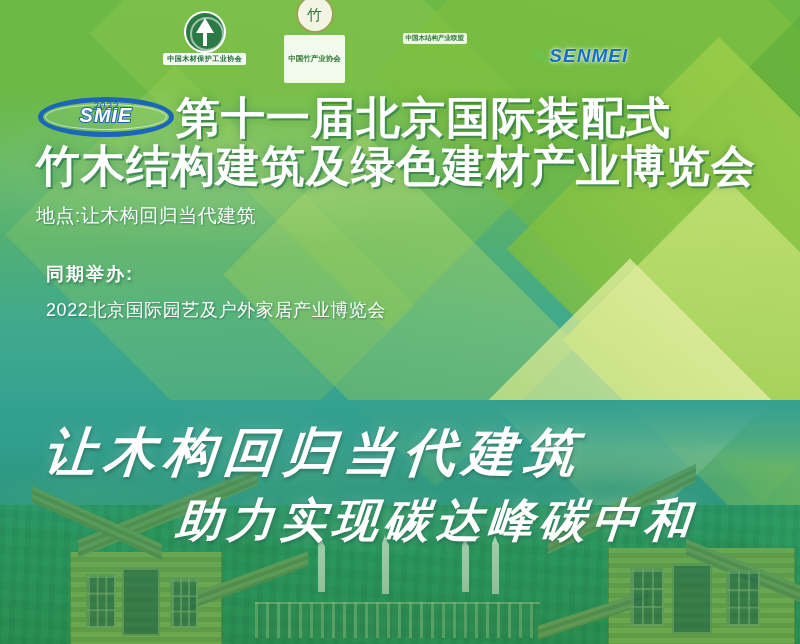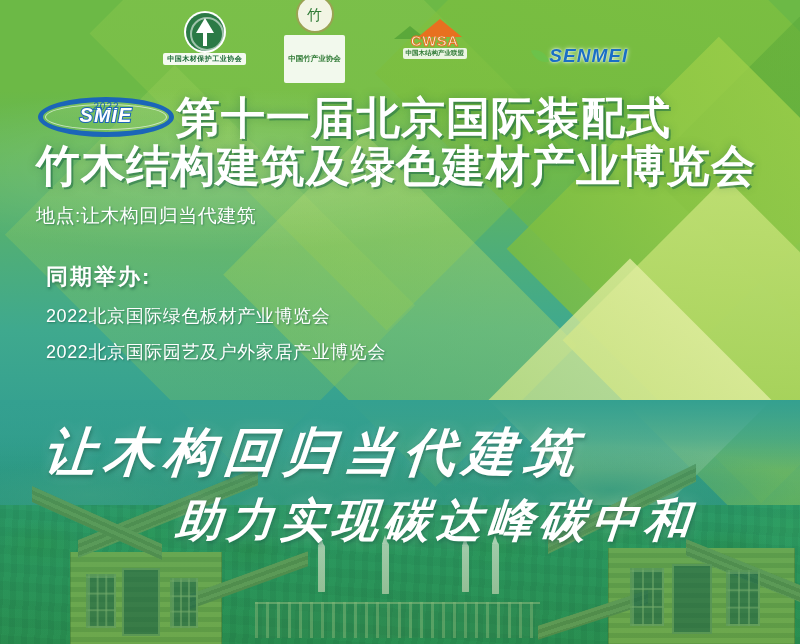--- a/index.html
+++ b/index.html
@@ -471,21 +471,21 @@
     white-space: nowrap;
   }
 
   
   .concurrent {
     position: absolute;
     left: 46px; top: 262px;
     color: #ffffff;
   }
   .concurrent-title {
-    font-size: 22px;
+    font-size: 18px;
     font-weight: bold;
     letter-spacing: 2px;
     margin-bottom: 12px;
     text-shadow: 1px 2px 3px rgba(20,85,65,.6);
   }
   .concurrent-item {
     font-size: 18px;
     letter-spacing: .6px;
     margin-bottom: 12px;
     text-shadow: 1px 1px 2px rgba(20,85,65,.55);
@@ -579,25 +579,20 @@
 
     <div class="logo l2">
       <div class="l2-mark">
         <span>竹</span>
       </div>
       <div class="l2-text">中国竹产业协会</div>
     </div>
 
 
     <div class="logo l4">
-      <div class="l4-mark">
-        <div class="l4-house2"></div>
-        <div class="l4-house"></div>
-        <div class="l4-word">CWSA</div>
-      </div>
       <div class="l4-text">中国木结构产业联盟</div>
     </div>
 
     <div class="logo l5">
       <div class="l5-mark">
         <div class="l5-leaf"></div>
         <div class="l5-word">SENMEI</div>
       </div>
     </div>
 
@@ -613,20 +608,19 @@
     <div class="headline-1">第十一届北京国际装配式</div>
     <div class="headline-2">竹木结构建筑及绿色建材产业博览会</div>
   </div>
 
   <div class="meta">
     <span>地点:让木构回归当代建筑</span>
   </div>
 
   <div class="concurrent">
     <div class="concurrent-title">同期举办:</div>
-    <div class="concurrent-item">2022北京国际绿色板材产业博览会</div>
     <div class="concurrent-item">2022北京国际园艺及户外家居产业博览会</div>
   </div>
 
   <div class="slogan-1">让木构回归当代建筑</div>
   <div class="slogan-2">助力实现碳达峰碳中和</div>
 
 </div>
 
 </body></html>

